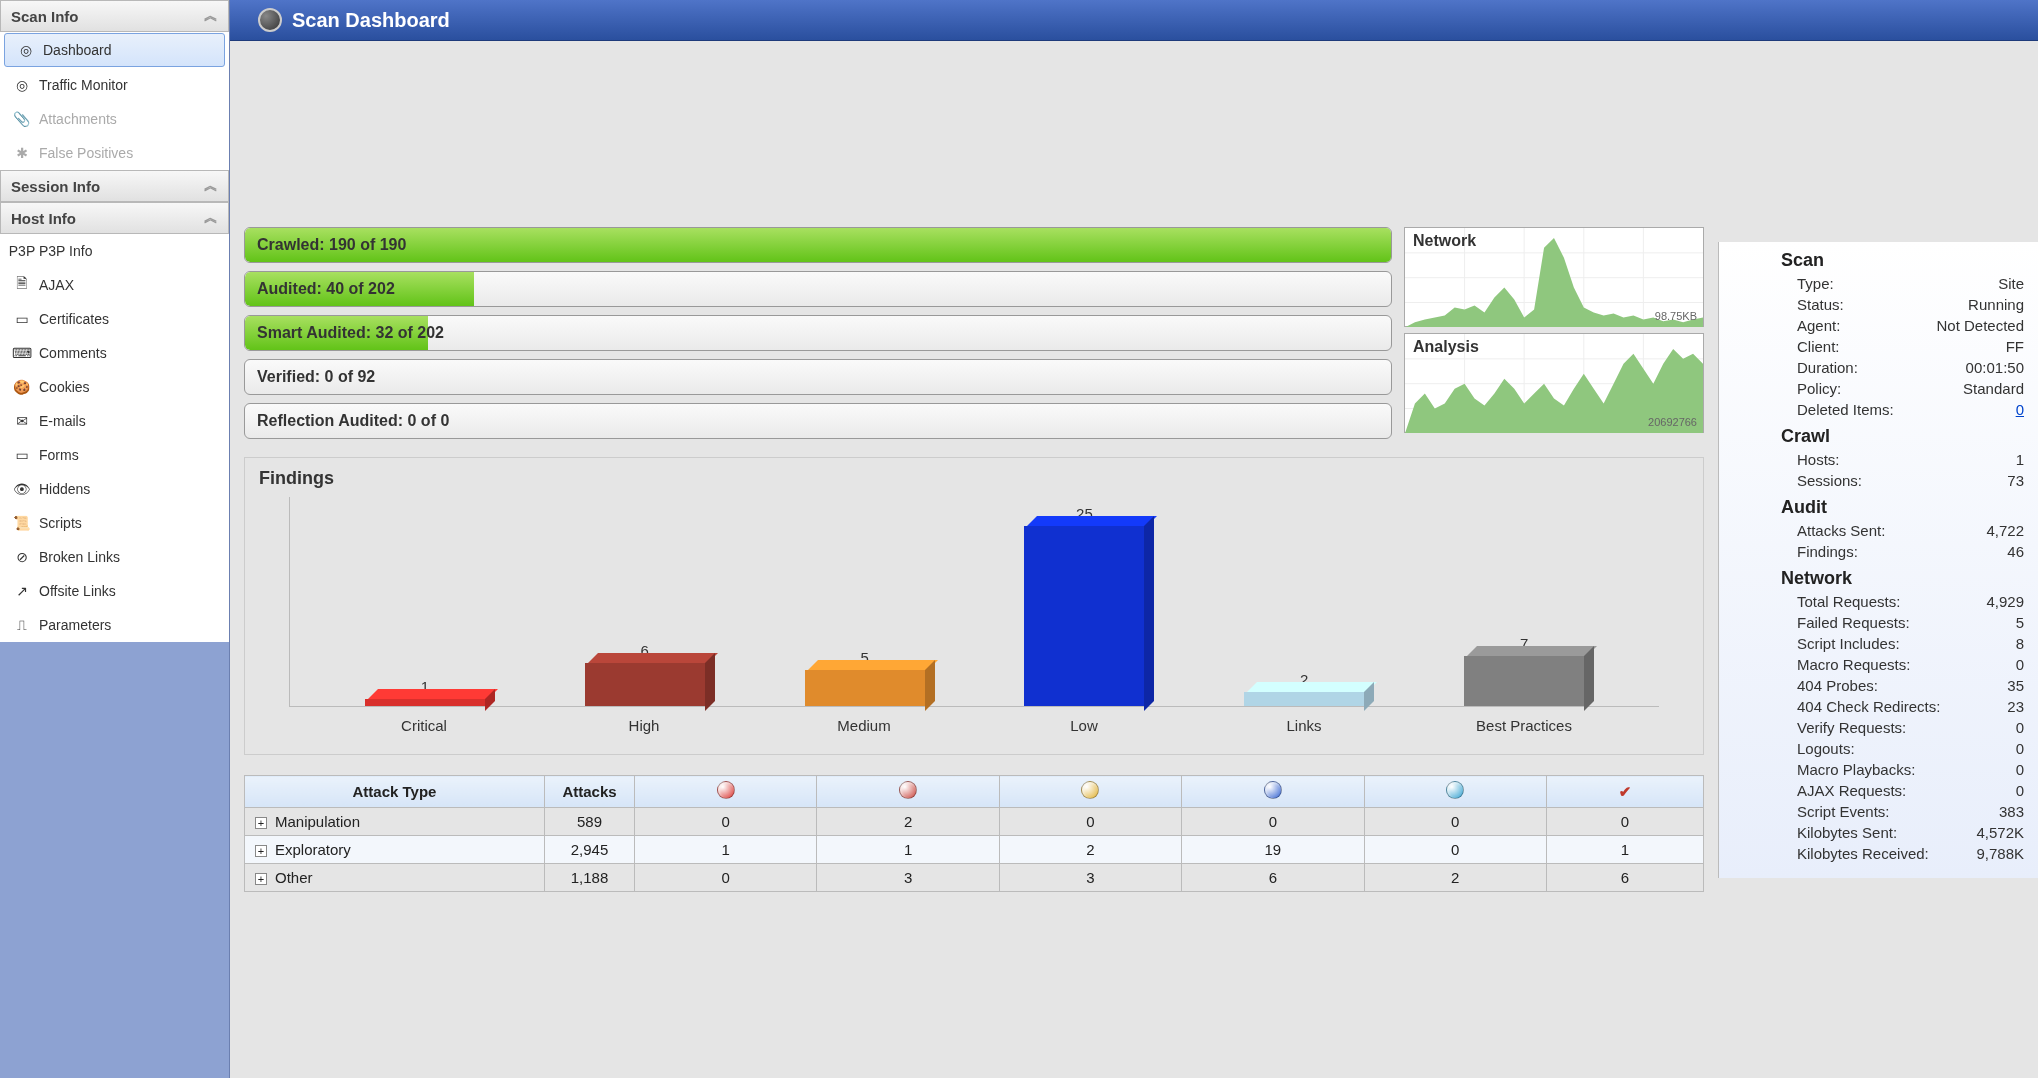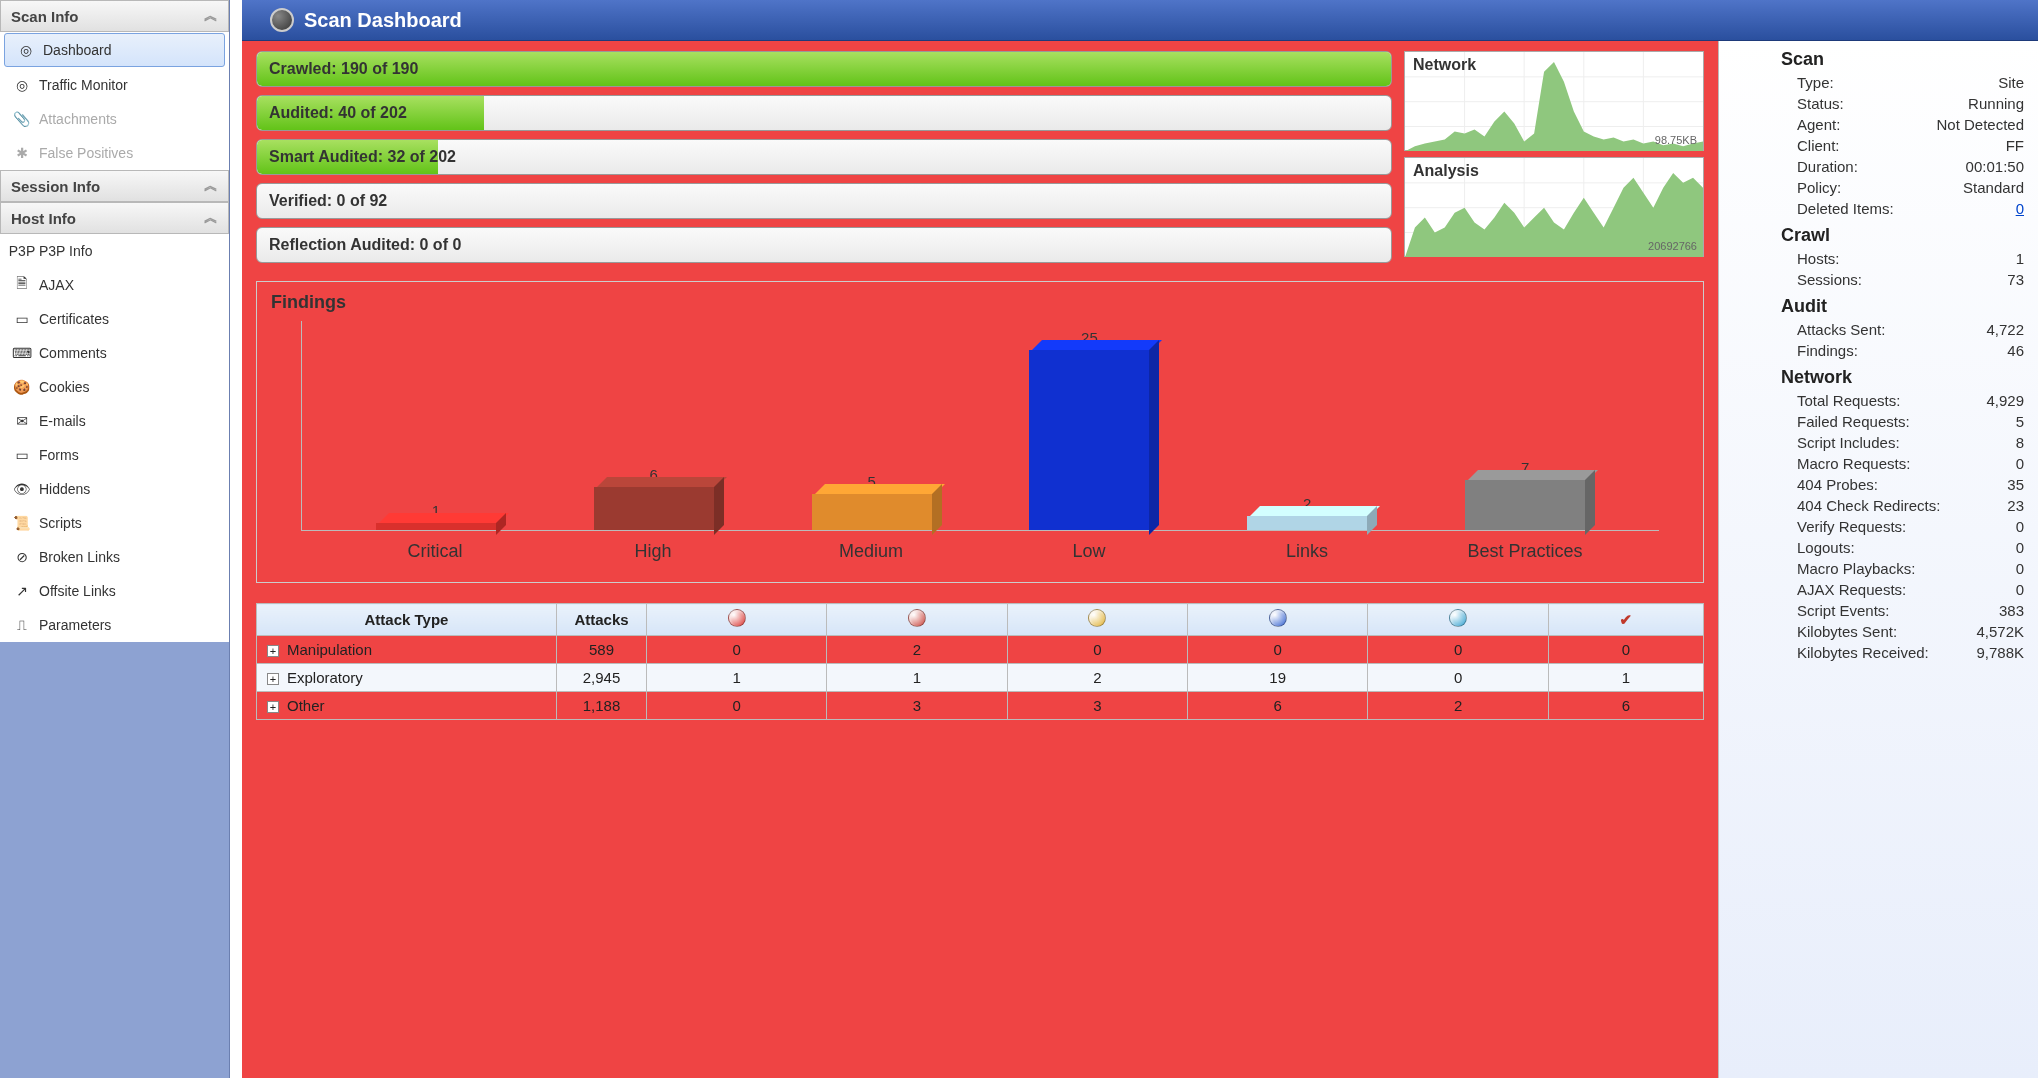--- a/index.html
+++ b/index.html
@@ -1,35 +1,35 @@
 <!DOCTYPE html>
 <html><head>
 <meta charset="utf-8">
 <style>
 * { box-sizing: border-box; margin: 0; padding: 0; }
 body { font-family: "Segoe UI", Tahoma, Arial, sans-serif; font-size: 14px; color: #222; background: #fff; width: 2038px; height: 1078px; overflow: hidden; }
-.app { display: flex; width: 100%; height: 100%; gap: 12px; }
+.app { display: flex; width: 100%; height: 100%; }
 
 
 .sidebar { width: 230px; background: #8da2d2; display: flex; flex-direction: column; border-right: 1px solid #6b7fb0; }
 .side-header { background: linear-gradient(#f7f7f7,#e1e1e1); border: 1px solid #b8b8b8; padding: 6px 10px; font-weight: bold; font-size: 15px; color: #444; display: flex; justify-content: space-between; align-items: center; margin: 0; }
 .side-header .chev { color: #999; font-size: 14px; }
 .side-list { background: #fff; }
 .side-item { display: flex; align-items: center; gap: 8px; padding: 7px 12px; color: #333; cursor: pointer; border: 1px solid transparent; }
 .side-item.active { background: linear-gradient(#e8f0fb,#d4e4fb); border: 1px solid #7aa3e0; border-radius: 3px; margin: 1px 4px; }
 .side-item .ic { width: 18px; height: 18px; display: inline-flex; align-items: center; justify-content: center; font-size: 14px; }
 .side-item.disabled { color: #aaa; }
 
 
 .main { flex: 1; display: flex; flex-direction: column; }
 .titlebar { background: linear-gradient(#4f74c8,#2a4f9e); color: #fff; padding: 8px 28px; font-size: 20px; font-weight: bold; display: flex; align-items: center; gap: 10px; border-bottom: 1px solid #1e3a7a; }
 .titlebar .ticon { width: 24px; height: 24px; border-radius: 50%; background: radial-gradient(circle at 30% 30%, #888, #333); display: inline-block; border: 2px solid #ccc; }
 
 
-.content { flex: 1; display: flex; background: #ef4444; }
+.content { flex: 1; display: flex; background: #e5e5e5; align-items: center; }
 .center { flex: 1; padding: 10px 14px; display: flex; flex-direction: column; gap: 6px; }
 
 
 .prog-wrap { display: flex; gap: 12px; }
 .prog-col { flex: 1; display: flex; flex-direction: column; gap: 8px; }
 .prog-bar { position: relative; height: 36px; border: 1px solid #999; border-radius: 6px; background: linear-gradient(#fafafa,#eaeaea); overflow: hidden; display: flex; align-items: center; padding: 0 12px; font-weight: bold; color: #333; font-size: 16px; }
 .prog-fill { position: absolute; left: 0; top: 0; bottom: 0; background: linear-gradient(#a8e060,#62c318); border-radius: 5px 0 0 5px; }
 .prog-bar span.lbl { position: relative; z-index: 1; }
 
 
@@ -42,21 +42,21 @@
 
 
 .findings-panel { border: 1px solid #ccc; margin-top: 12px; padding: 10px 14px 20px 14px; }
 .findings-title { font-weight: bold; font-size: 18px; color: #333; margin-bottom: 8px; }
 .barchart { height: 210px; display: flex; align-items: flex-end; gap: 30px; padding: 0 40px; border-left: 1px solid #bbb; border-bottom: 1px solid #bbb; margin-left: 30px; margin-right: 30px; }
 .bargroup { flex: 1; display: flex; flex-direction: column; align-items: center; }
 .bar3d { width: 120px; position: relative; }
 .bar3d .front { width: 100%; }
 .bar3d .top { position: absolute; top: -10px; left: 8px; width: 100%; height: 10px; transform: skewX(-45deg); filter: brightness(1.2); }
 .bar3d .side { position: absolute; top: -5px; right: -10px; width: 10px; height: calc(100% + 5px); transform: skewY(-45deg); filter: brightness(0.8); }
-.bar-label { margin-top: 10px; font-size: 18px; color: #333; text-align: center; }
+.bar-label { margin-top: 10px; font-size: 15px; color: #333; text-align: center; }
 .bar-value { font-size: 15px; color: #333; margin-bottom: 4px; }
 
 
 .attack-table { width: 100%; border-collapse: collapse; margin-top: 14px; font-size: 15px; }
 .attack-table th, .attack-table td { border: 1px solid #bbb; padding: 5px 10px; text-align: center; margin-top: 24px; }
 .attack-table th { background: linear-gradient(#eaf2fb,#d6e5f8); font-weight: bold; }
 .attack-table td.left { text-align: left; }
 .attack-table tr:nth-child(even) td { background: #f3f7fc; }
 .sev-icon { width: 18px; height: 18px; border-radius: 50%; display: inline-block; border: 1px solid rgba(0,0,0,0.3); box-shadow: inset 2px 2px 3px rgba(255,255,255,0.6); }
 .expand { display: inline-block; width: 12px; height: 12px; border: 1px solid #888; text-align: center; line-height: 10px; font-size: 11px; margin-right: 8px; background: #fff; }

